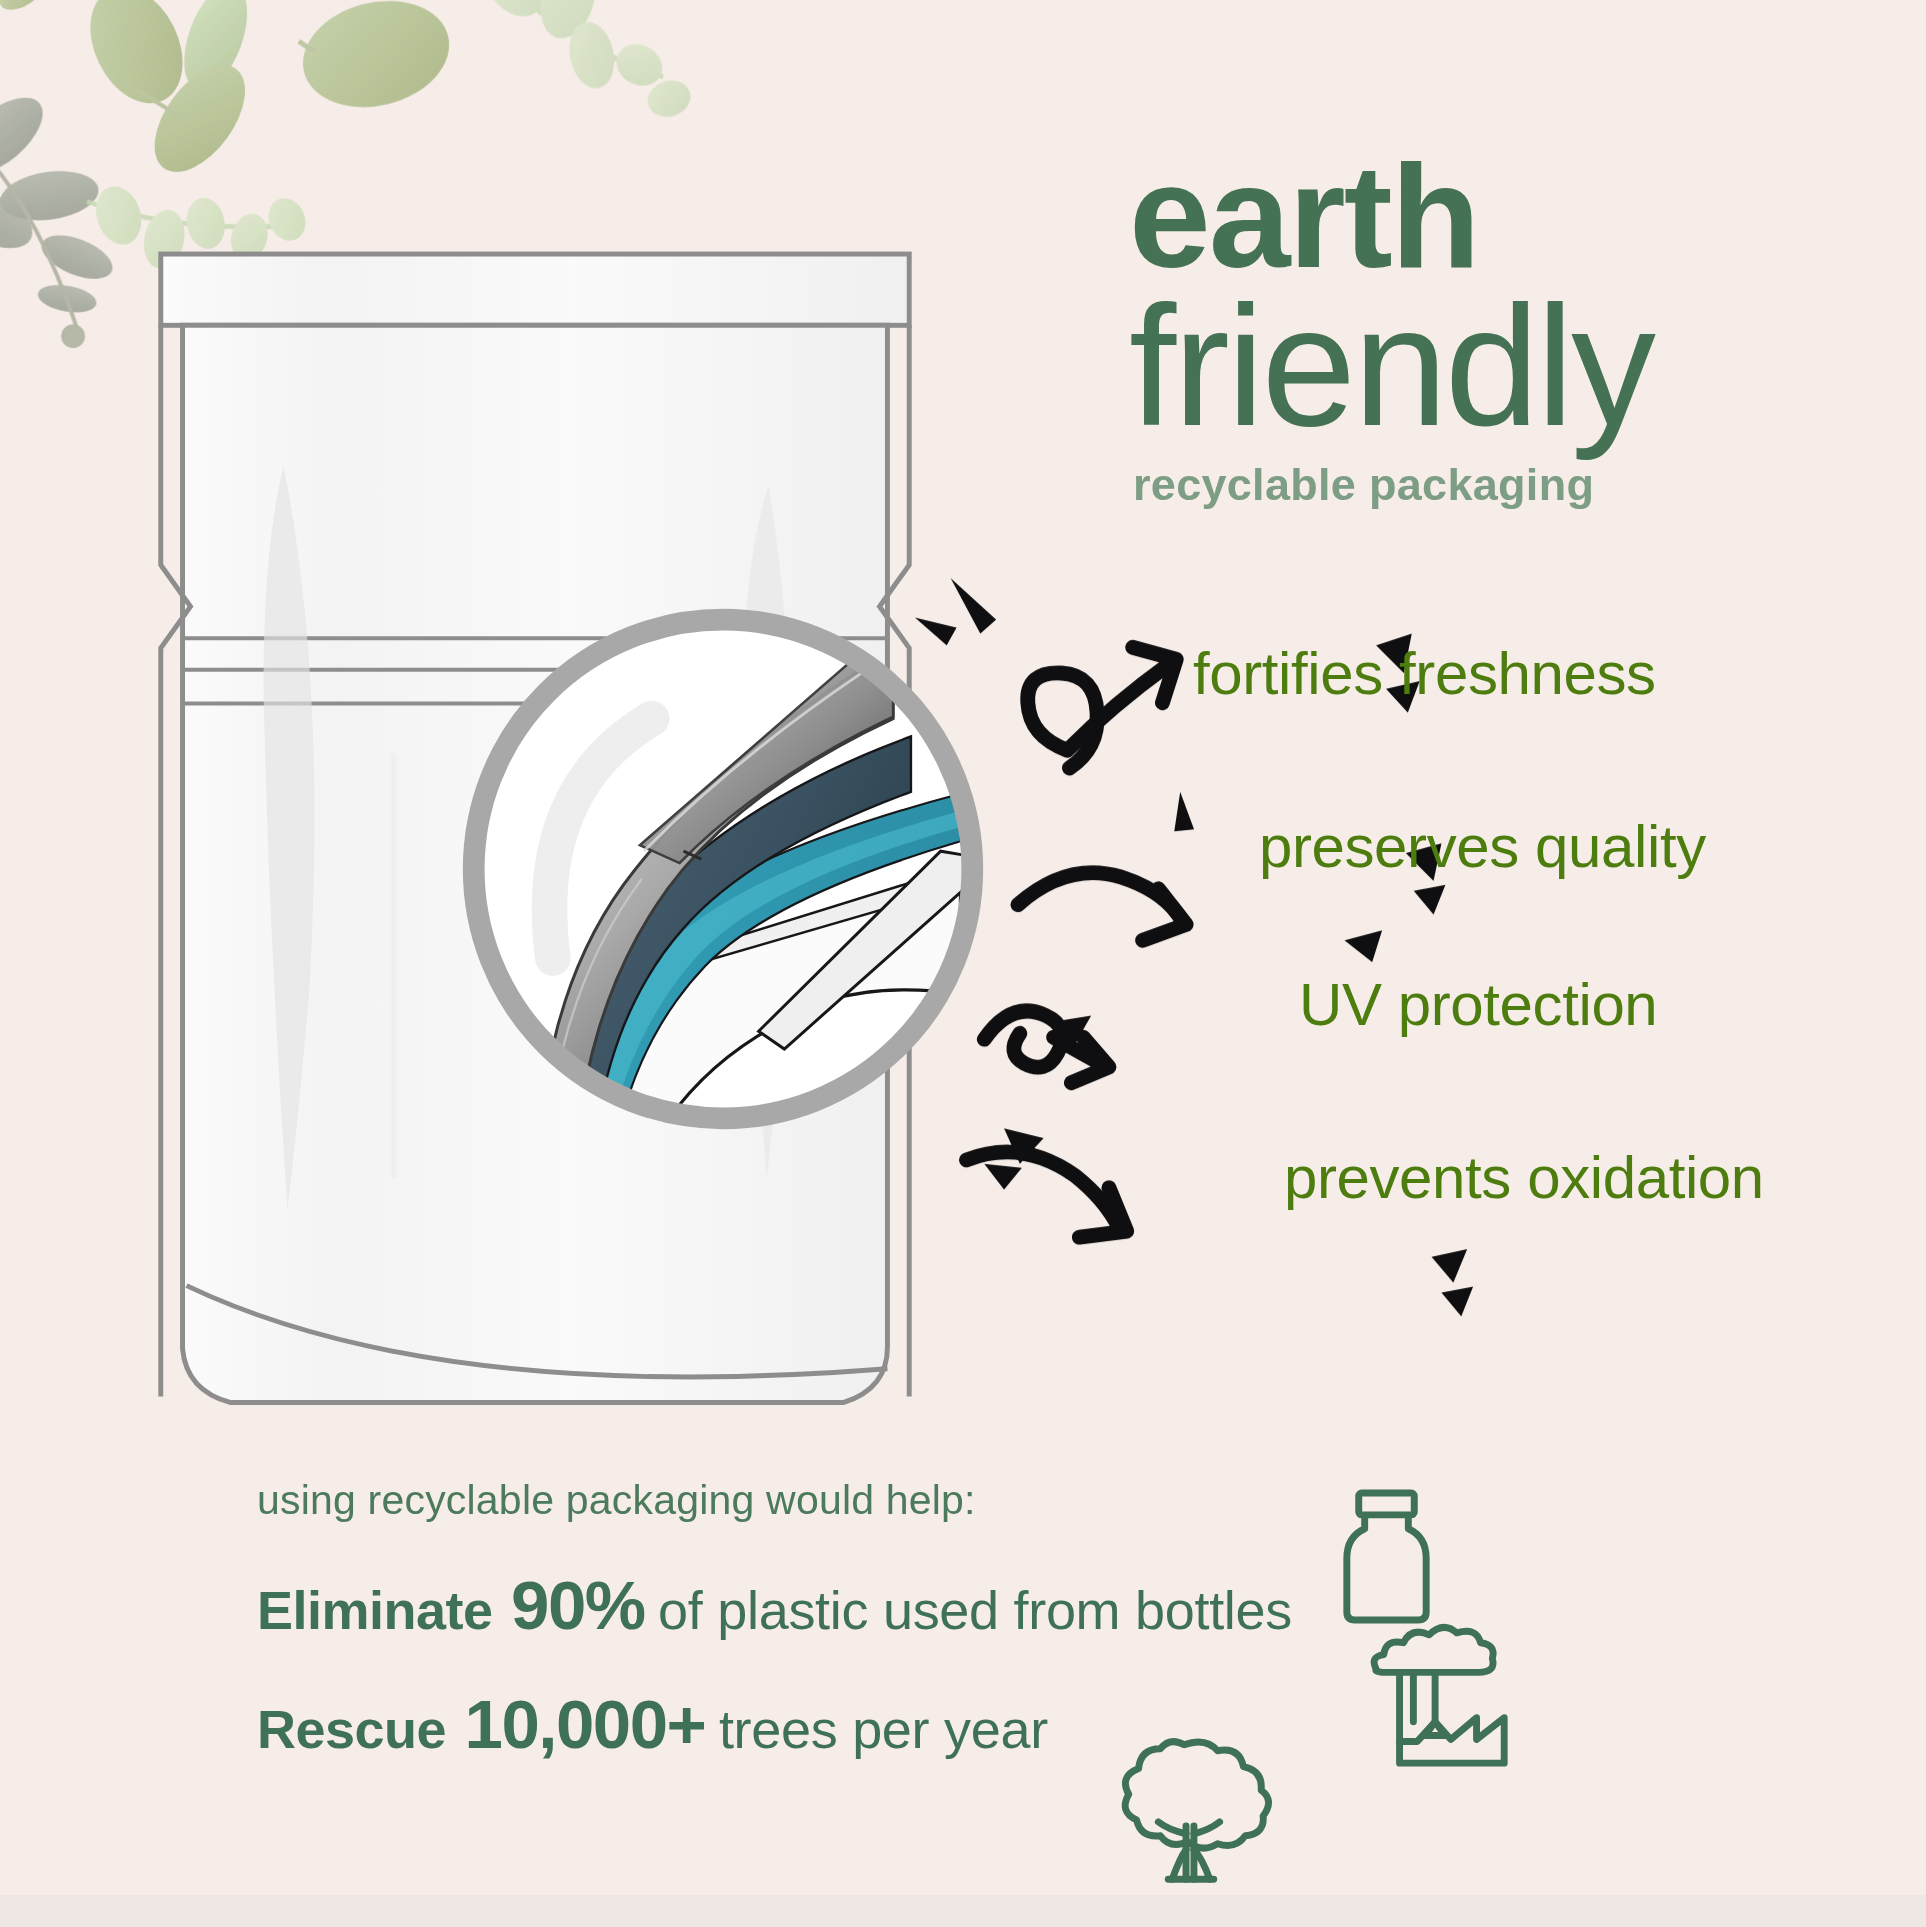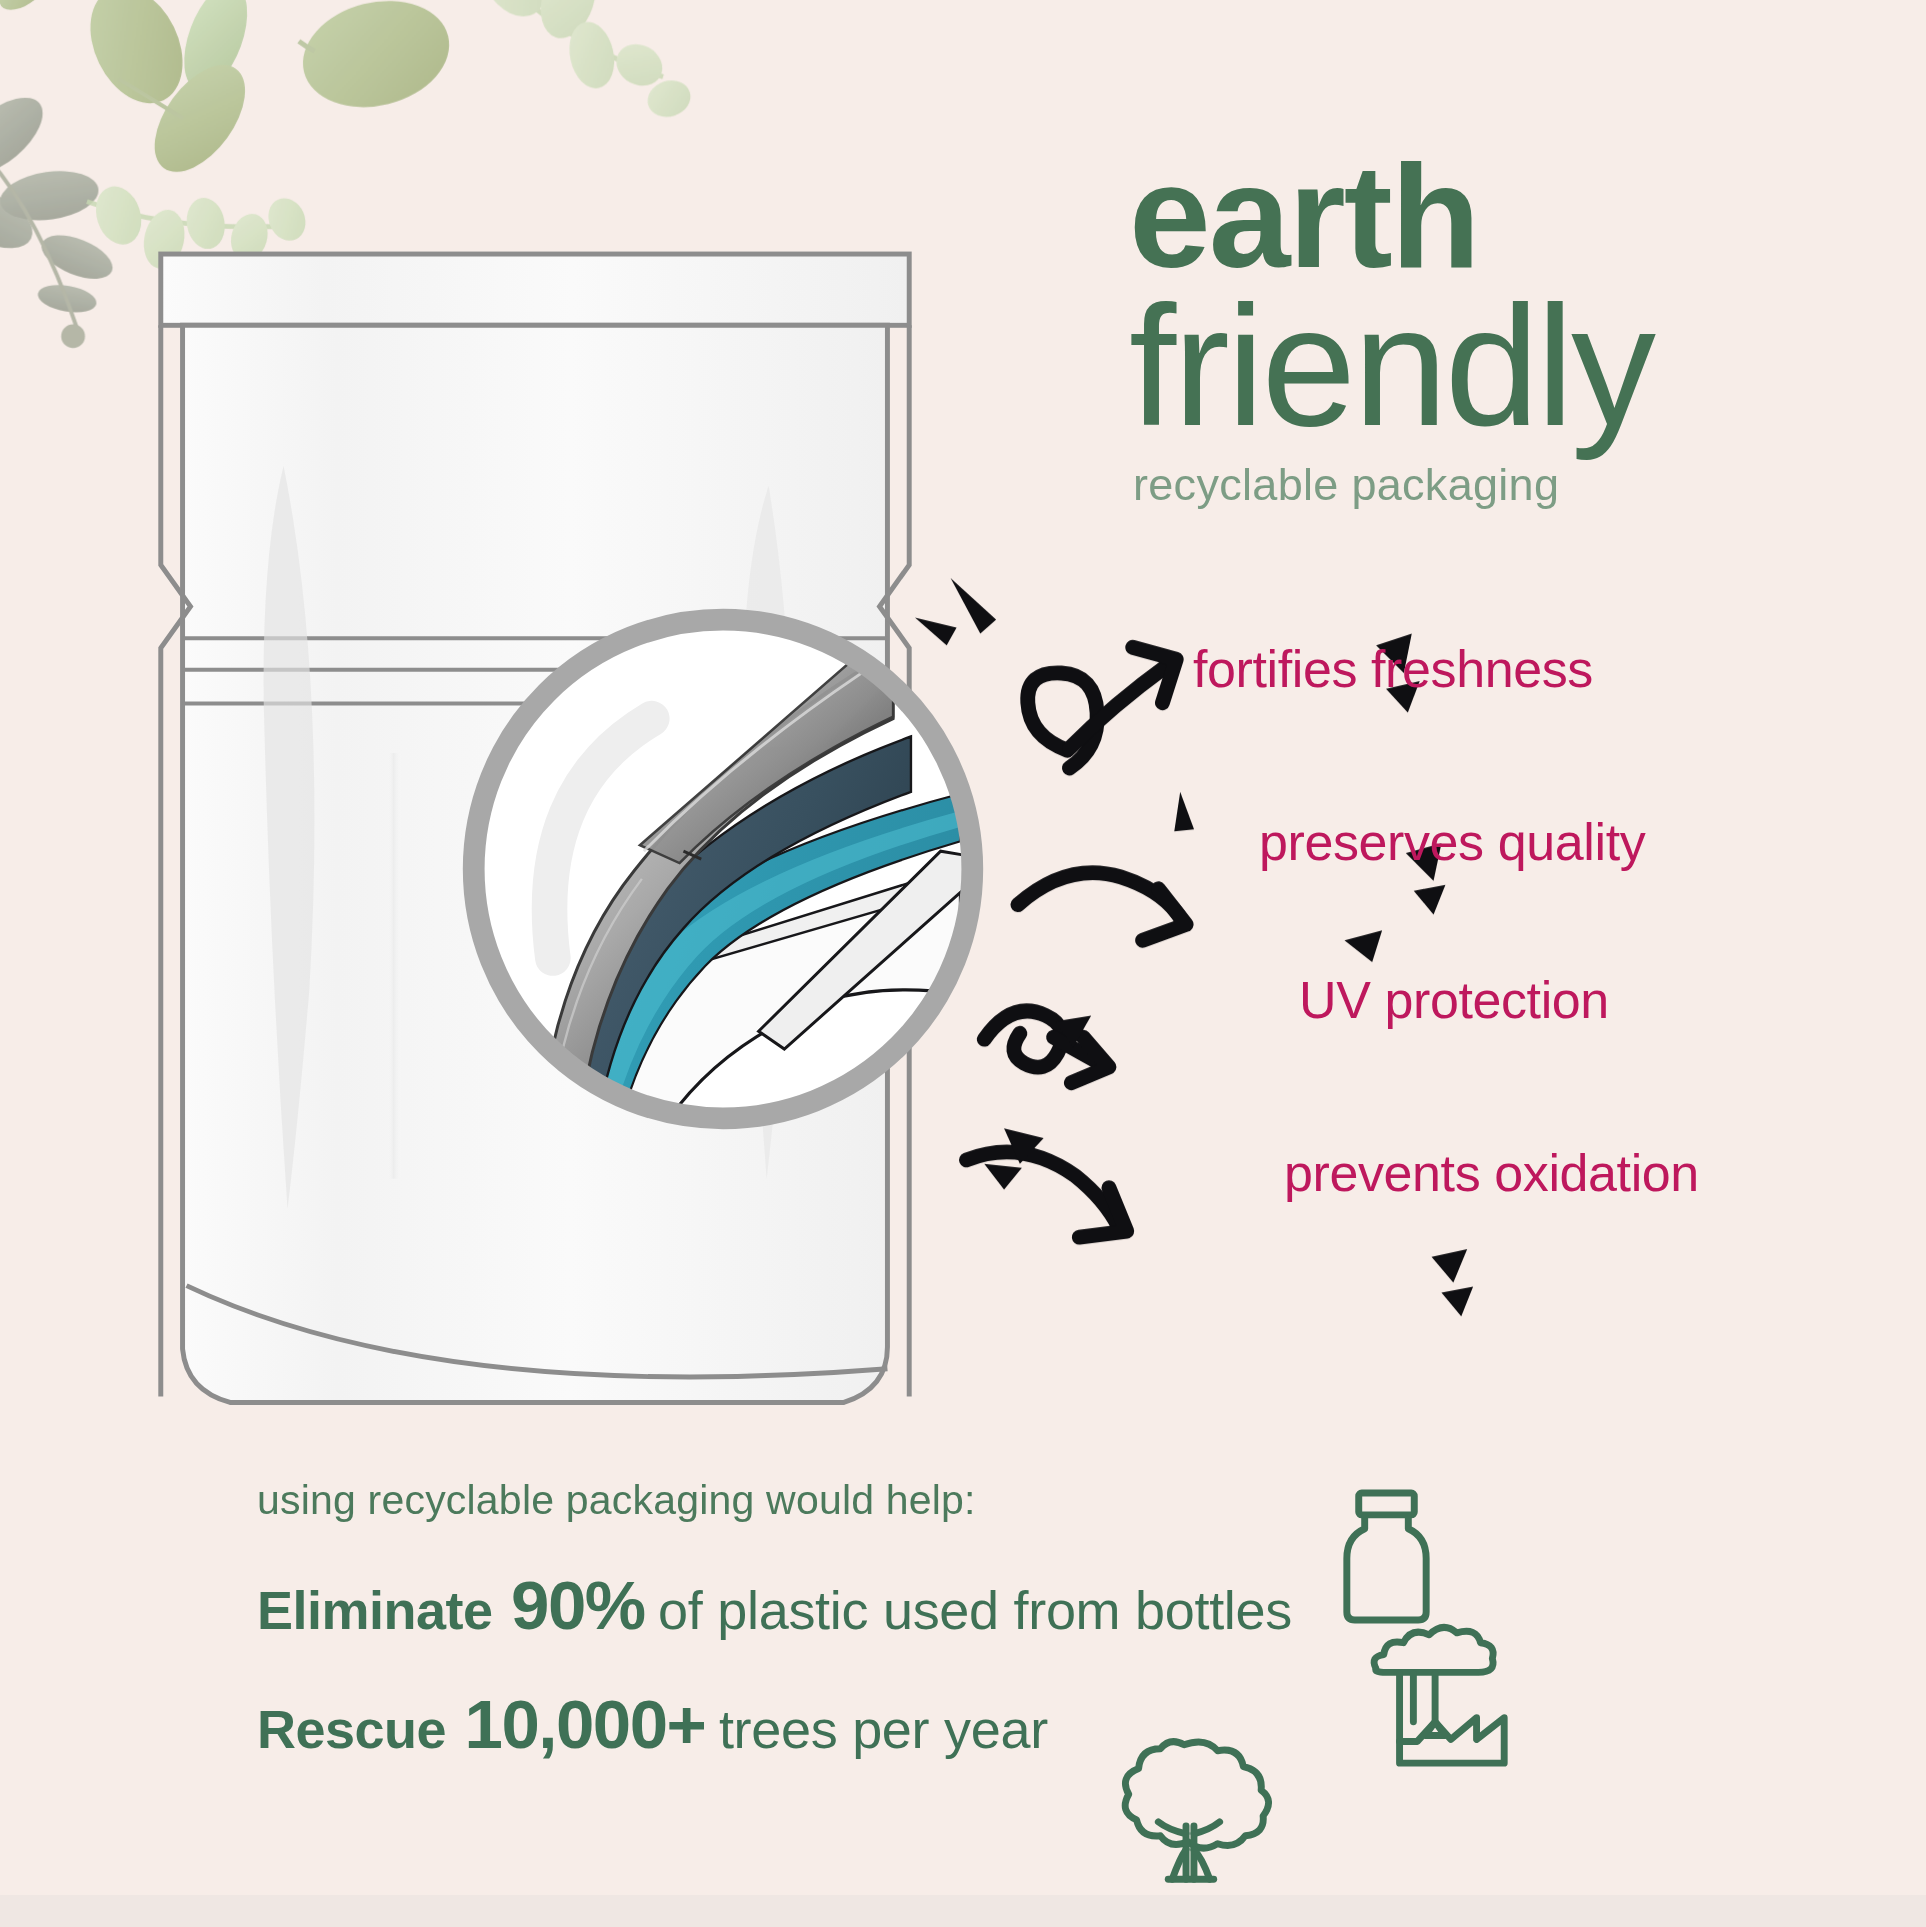--- a/index.html
+++ b/index.html
@@ -44,32 +44,32 @@
   #headline-friendly {
     font-size: 170px;
     font-weight: 300;
     color: #457254;
     line-height: 0.9;
     letter-spacing: -3px;
     margin: 6px 0 0 0;
   }
   #headline-sub {
     font-size: 45px;
-    font-weight: 400;
+    font-weight: 700;
     color: #7d9d85;
     letter-spacing: 0.3px;
     margin: 16px 0 0 4px;
   }
 
   
   .feature-label {
     position: absolute;
-    font-size: 52px;
+    font-size: 60px;
     font-weight: 400;
-    color: #be185d;
+    color: #4d7c0f;
     white-space: nowrap;
     letter-spacing: -0.4px;
   }
   #feature-0 { left: 1193px; top: 639px; }
   #feature-1 { left: 1259px; top: 812px; }
   #feature-2 { left: 1299px; top: 970px; }
   #feature-3 { left: 1284px; top: 1143px; }
 
   
   #stats-block {

